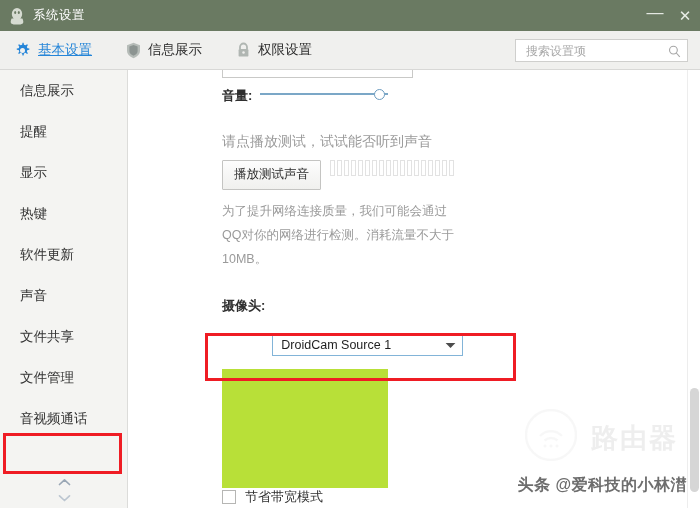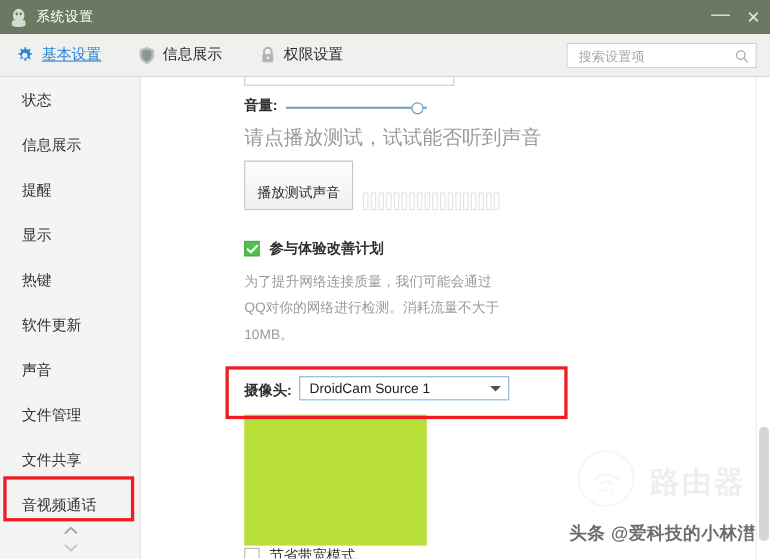--- a/index.html
+++ b/index.html
@@ -167,21 +167,21 @@
     position: absolute;
     left: 94px; top: -14px;
     width: 191px; height: 22px;
     border: 1px solid #c9c9c7;
     background: #fff;
     box-sizing: border-box;
   }
 
   .row {
     display: flex;
-    align-items: flex-end;
+    align-items: flex-start;
   }
   .lbl {
     font-size: 13px;
     color: #2f2f2f;
     font-weight: bold;
   }
 
   
   #volume-row { margin-top: 17px; }
   #slider {
@@ -200,32 +200,32 @@
     left: 114px; top: 2px;
     width: 11px; height: 11px;
     border-radius: 50%;
     background: #ffffff;
     border: 1px solid #6c9cc0;
     box-sizing: border-box;
     cursor: pointer;
   }
 
   .hint {
-    font-size: 18px;
+    font-size: 14px;
     color: #9a9a9a;
-    margin-top: 8px;
+    margin-top: 28px;
   }
 
   #play-row { margin-top: 9px; }
   .btn {
     background: linear-gradient(#fdfdfd, #f0f0ee);
     border: 1px solid #c4c4c2;
     font-size: 12.5px;
     color: #2c2c2c;
-    padding: 20px 11px 6px;
+    padding: 5px 11px 6px;
     cursor: pointer;
     font-family: inherit;
     border-radius: 1px;
   }
 
   #meter {
     display: flex;
     margin-left: 9px;
     gap: 2px;
   }
@@ -267,20 +267,21 @@
     border: 1px solid #82b4d8;
     background: #ffffff;
     box-sizing: border-box;
     display: flex;
     align-items: center;
     padding: 0 6px 0 8px;
     font-size: 12.5px;
     color: #1f1f1f;
     cursor: pointer;
     position: relative;
+    margin-top: 37px;
   }
   #camera-value { flex: 1 1 auto; }
 
   #camera-highlight {
     position: absolute;
     left: 205px; top: 263px;
     width: 311px; height: 48px;
     border: 3px solid #ef1c24;
     box-sizing: border-box;
     pointer-events: none;
@@ -392,29 +393,28 @@
     <svg width="14" height="14" viewBox="0 0 14 14">
       <circle cx="6" cy="6" r="4.3" fill="none" stroke="#a6a6a6" stroke-width="1.2"></circle>
       <line x1="9.2" y1="9.2" x2="13" y2="13.4" stroke="#a6a6a6" stroke-width="1.2"></line>
     </svg>
   </div>
 </div>
 
 <div id="content">
 
   <div id="sidebar">
-    <div class="side-item">状态</div>
     <div class="side-item">信息展示</div>
     <div class="side-item">提醒</div>
     <div class="side-item">显示</div>
     <div class="side-item">热键</div>
     <div class="side-item">软件更新</div>
     <div class="side-item">声音</div>
+    <div class="side-item">文件共享</div>
     <div class="side-item">文件管理</div>
-    <div class="side-item">文件共享</div>
     <div class="side-item">音视频通话</div>
 
     <div id="side-highlight"></div>
 
     <div id="side-scroll">
       <div class="chev">
         <svg width="13" height="8" viewBox="0 0 13 8">
             <path d="M1.5 6.5 L6.5 1.8 L11.5 6.5" fill="none" stroke="#9aa7b5" stroke-width="1.7" stroke-linecap="round" stroke-linejoin="round"></path>
           </svg>
       </div>
@@ -458,28 +458,20 @@
             <div class="meter-bar"></div>
             <div class="meter-bar"></div>
             <div class="meter-bar"></div>
             <div class="meter-bar"></div>
             <div class="meter-bar"></div>
             <div class="meter-bar"></div>
             <div class="meter-bar"></div>
           </div>
       </div>
 
-      <div class="cbrow" id="improve-row">
-        <div class="cbox checked">
-          <svg width="11" height="9" viewBox="0 0 11 9">
-            <path d="M1 4.6 L4 7.4 L10 1.2" fill="none" stroke="#ffffff" stroke-width="1.9" stroke-linecap="round" stroke-linejoin="round"></path>
-          </svg>
-        </div>
-        <span class="cb-label">参与体验改善计划</span>
-      </div>
       <div id="improve-desc">为了提升网络连接质量，我们可能会通过QQ对你的网络进行检测。消耗流量不大于10MB。</div>
 
       <div class="row" id="camera-row">
         <span class="lbl">摄像头:</span>
         <div id="camera-select">
           <span id="camera-value">DroidCam Source 1</span>
           <svg width="11" height="7" viewBox="0 0 11 7">
             <path d="M0.6 1 L5.5 6 L10.4 1" fill="#4c4c4c"></path>
           </svg>
         </div>

